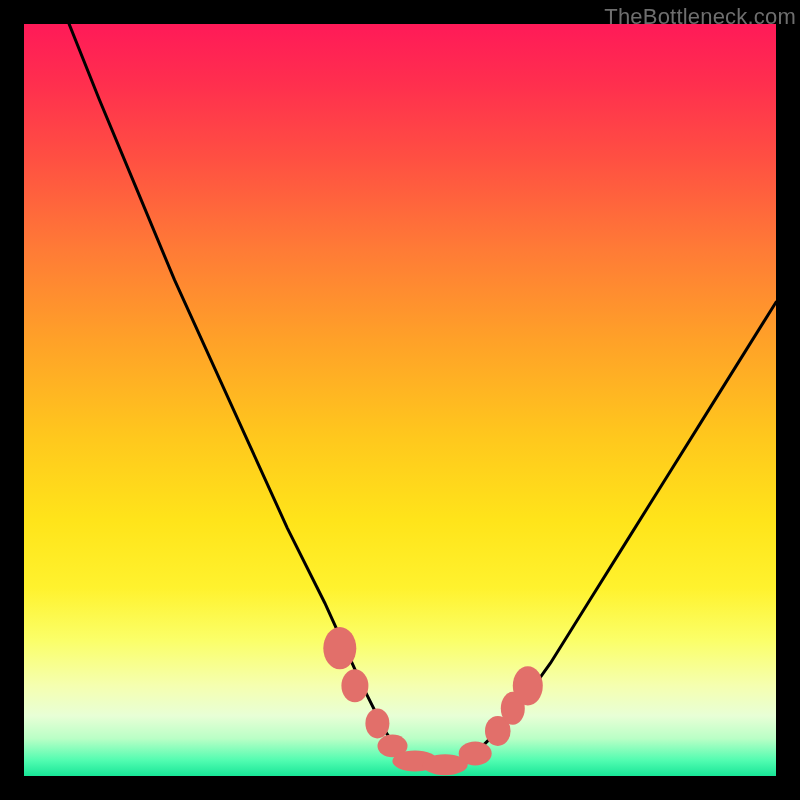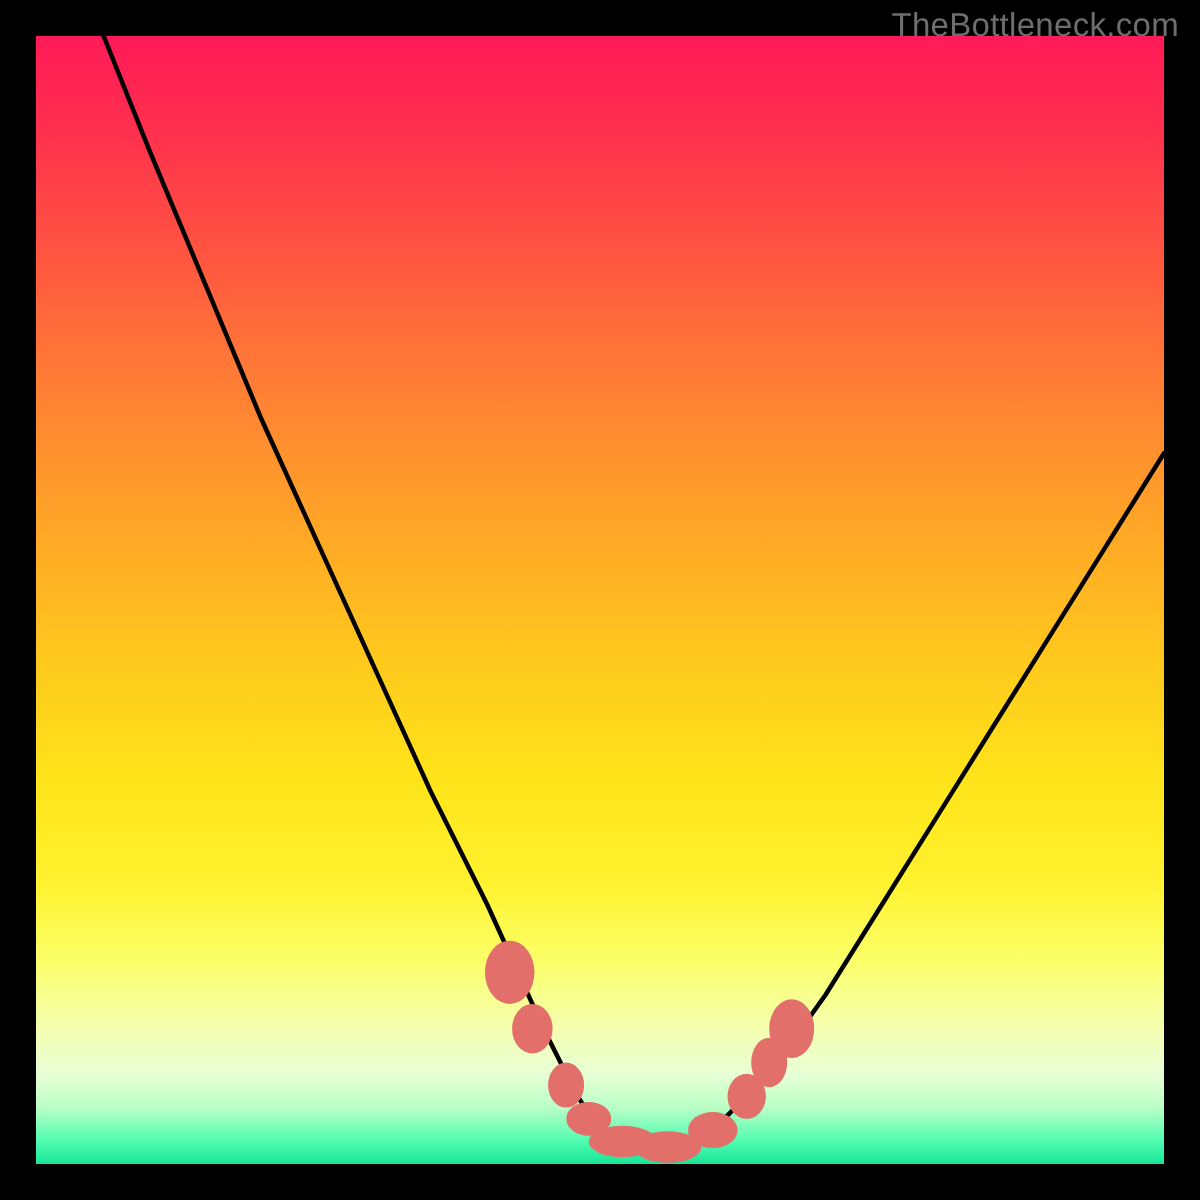--- a/index.html
+++ b/index.html
@@ -30,21 +30,21 @@
       #f5ffb0 88%,
       #e8ffd6 92%,
       #baffc6 95%,
       #4ffcb0 98%,
       #18e597 100%
     );
   }
   .watermark {
     position: absolute;
     top: 4px;
-    right: 14px;
+    right: 4px;
     color: #6e6e6e;
     font-size: 22px;
     letter-spacing: 0.2px;
     z-index: 3;
     user-select: none;
   }
   svg.curve {
     position: absolute;
     left: 0;
     top: 0;

